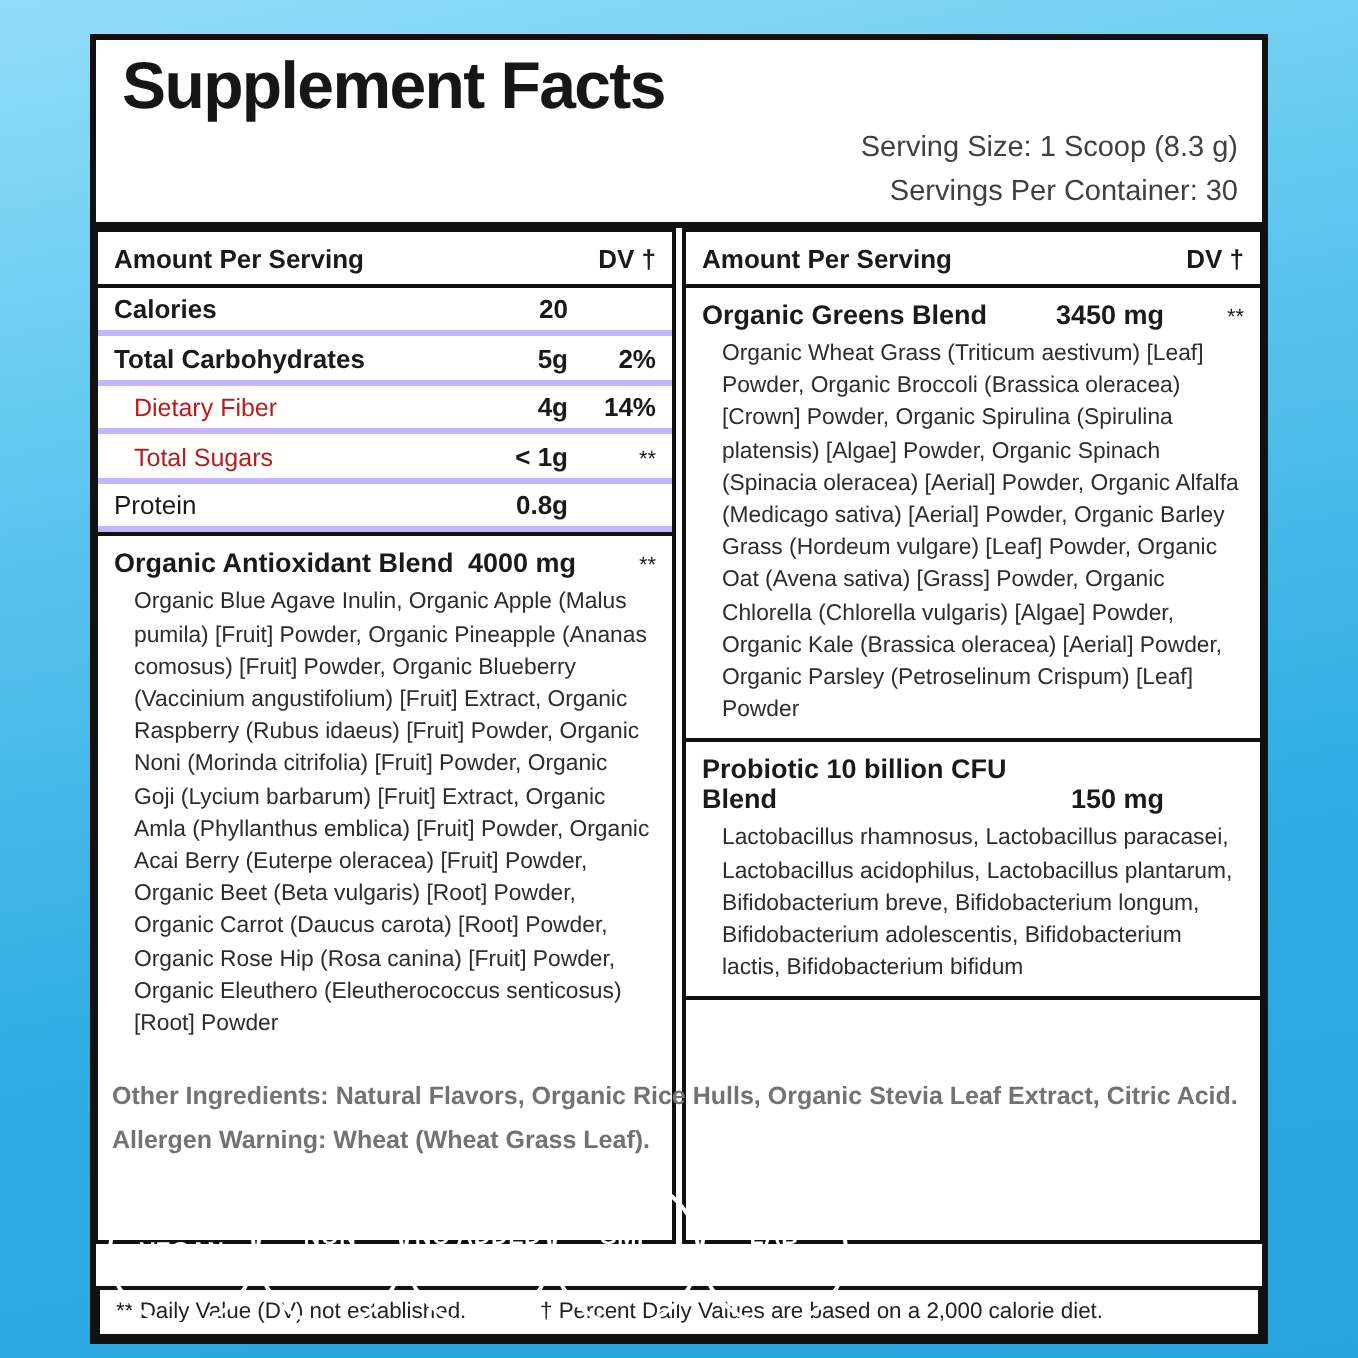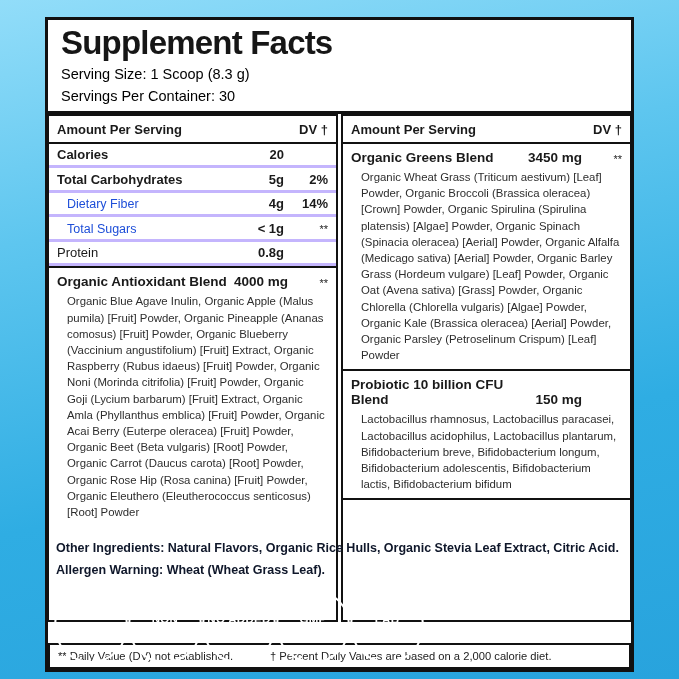--- a/index.html
+++ b/index.html
@@ -8,47 +8,47 @@
     font-family:"Liberation Sans", sans-serif;
     background:linear-gradient(168deg,#92ddf9 0%,#5ec6ef 30%,#2fadE3 65%,#28a3dd 100%);
   }
   .panel{
     position:absolute;left:45px;top:17px;width:589px;height:655px;
     background:#fff;border:3px solid #111;box-sizing:border-box;
     display:flex;flex-direction:column;color:#1a1a1a;
   }
   .panel-head{padding:6px 12px 6px 13px;}
   .title{margin:0;font-size:33px;font-weight:900;letter-spacing:-0.8px;color:#161616;line-height:1.05;}
-  .serving{font-size:14.5px;color:#000000;margin-top:4px;line-height:1.25;}
+  .serving{font-size:14.5px;color:#404040;margin-top:4px;line-height:1.25;text-align:right;}
   .cols{flex:1;display:flex;gap:3px;border-top:3px solid #111;min-height:0;}
   .col{flex:1;border:2.5px solid #111;box-sizing:border-box;display:flex;flex-direction:column;min-width:0;overflow:hidden;}
   .col-left{border-left-width:1px;}
   .col-right{border-right-width:1px;}
   .hdr-row{display:flex;justify-content:space-between;align-items:baseline;font-size:13px;font-weight:bold;
     padding:6px 8px 5px 8px;border-bottom:2.5px solid #111;}
   .nrow{display:flex;align-items:baseline;font-size:13px;padding:3.5px 8px 3px 8px;border-bottom:3px solid #c4b5fd;}
   .nrow:last-of-type{border-bottom:none;}
   .nrow .lbl{flex:1;}
   .nrow .val{width:54px;text-align:right;font-weight:bold;}
   .nrow .dv{width:44px;text-align:right;font-weight:bold;}
   .nrow .dv.star{font-weight:normal;font-size:11px;}
   .bold .lbl{font-weight:bold;}
-  .indent .lbl{padding-left:10px;font-size:12.5px;color:#1d4ed8;}
+  .indent .lbl{padding-left:10px;font-size:12.5px;color:#b91c1c;}
   .blend{padding:6px 8px 6px 8px;border-top:2.5px solid #111;}
   .blend.first-sec{border-top:none;}
   .b-hdr{display:flex;align-items:flex-end;}
   .b-name{flex:1;font-weight:bold;font-size:13.5px;}
   .b-amt{font-weight:bold;font-size:13.5px;text-align:right;}
   .b-dv{width:40px;text-align:right;font-size:11px;color:#222;}
   .b-desc{margin-top:4px;padding-left:10px;padding-right:2px;font-size:11.4px;line-height:16.2px;color:#2d2d2d;}
   .footnote-bar{border:2.5px solid #111;margin-top:21px;display:flex;align-items:flex-end;
     font-size:11.2px;color:#222;padding:5px 8px 5px 8px;}
   .fn-left{width:212px;}
   .fn-right{flex:1;}
-  .below-text{position:absolute;left:56px;top:537px;color:#0f172a;font-weight:bold;font-size:12.5px;line-height:22px;}
+  .below-text{position:absolute;left:56px;top:537px;color:#737373;font-weight:bold;font-size:12.5px;line-height:22px;}
   .badges{position:absolute;left:54px;top:589px;width:599px;display:flex;justify-content:flex-start;}
   .badge{width:70px;height:70px;border:2px solid #fff;border-radius:50%;
     display:flex;flex-direction:column;align-items:center;justify-content:center;
     color:#fff;font-weight:bold;font-size:11.5px;line-height:14.5px;letter-spacing:0.3px;text-align:center;}
 </style>
 </head>
 <body>
 
 <div class="panel">
   <div class="panel-head">

